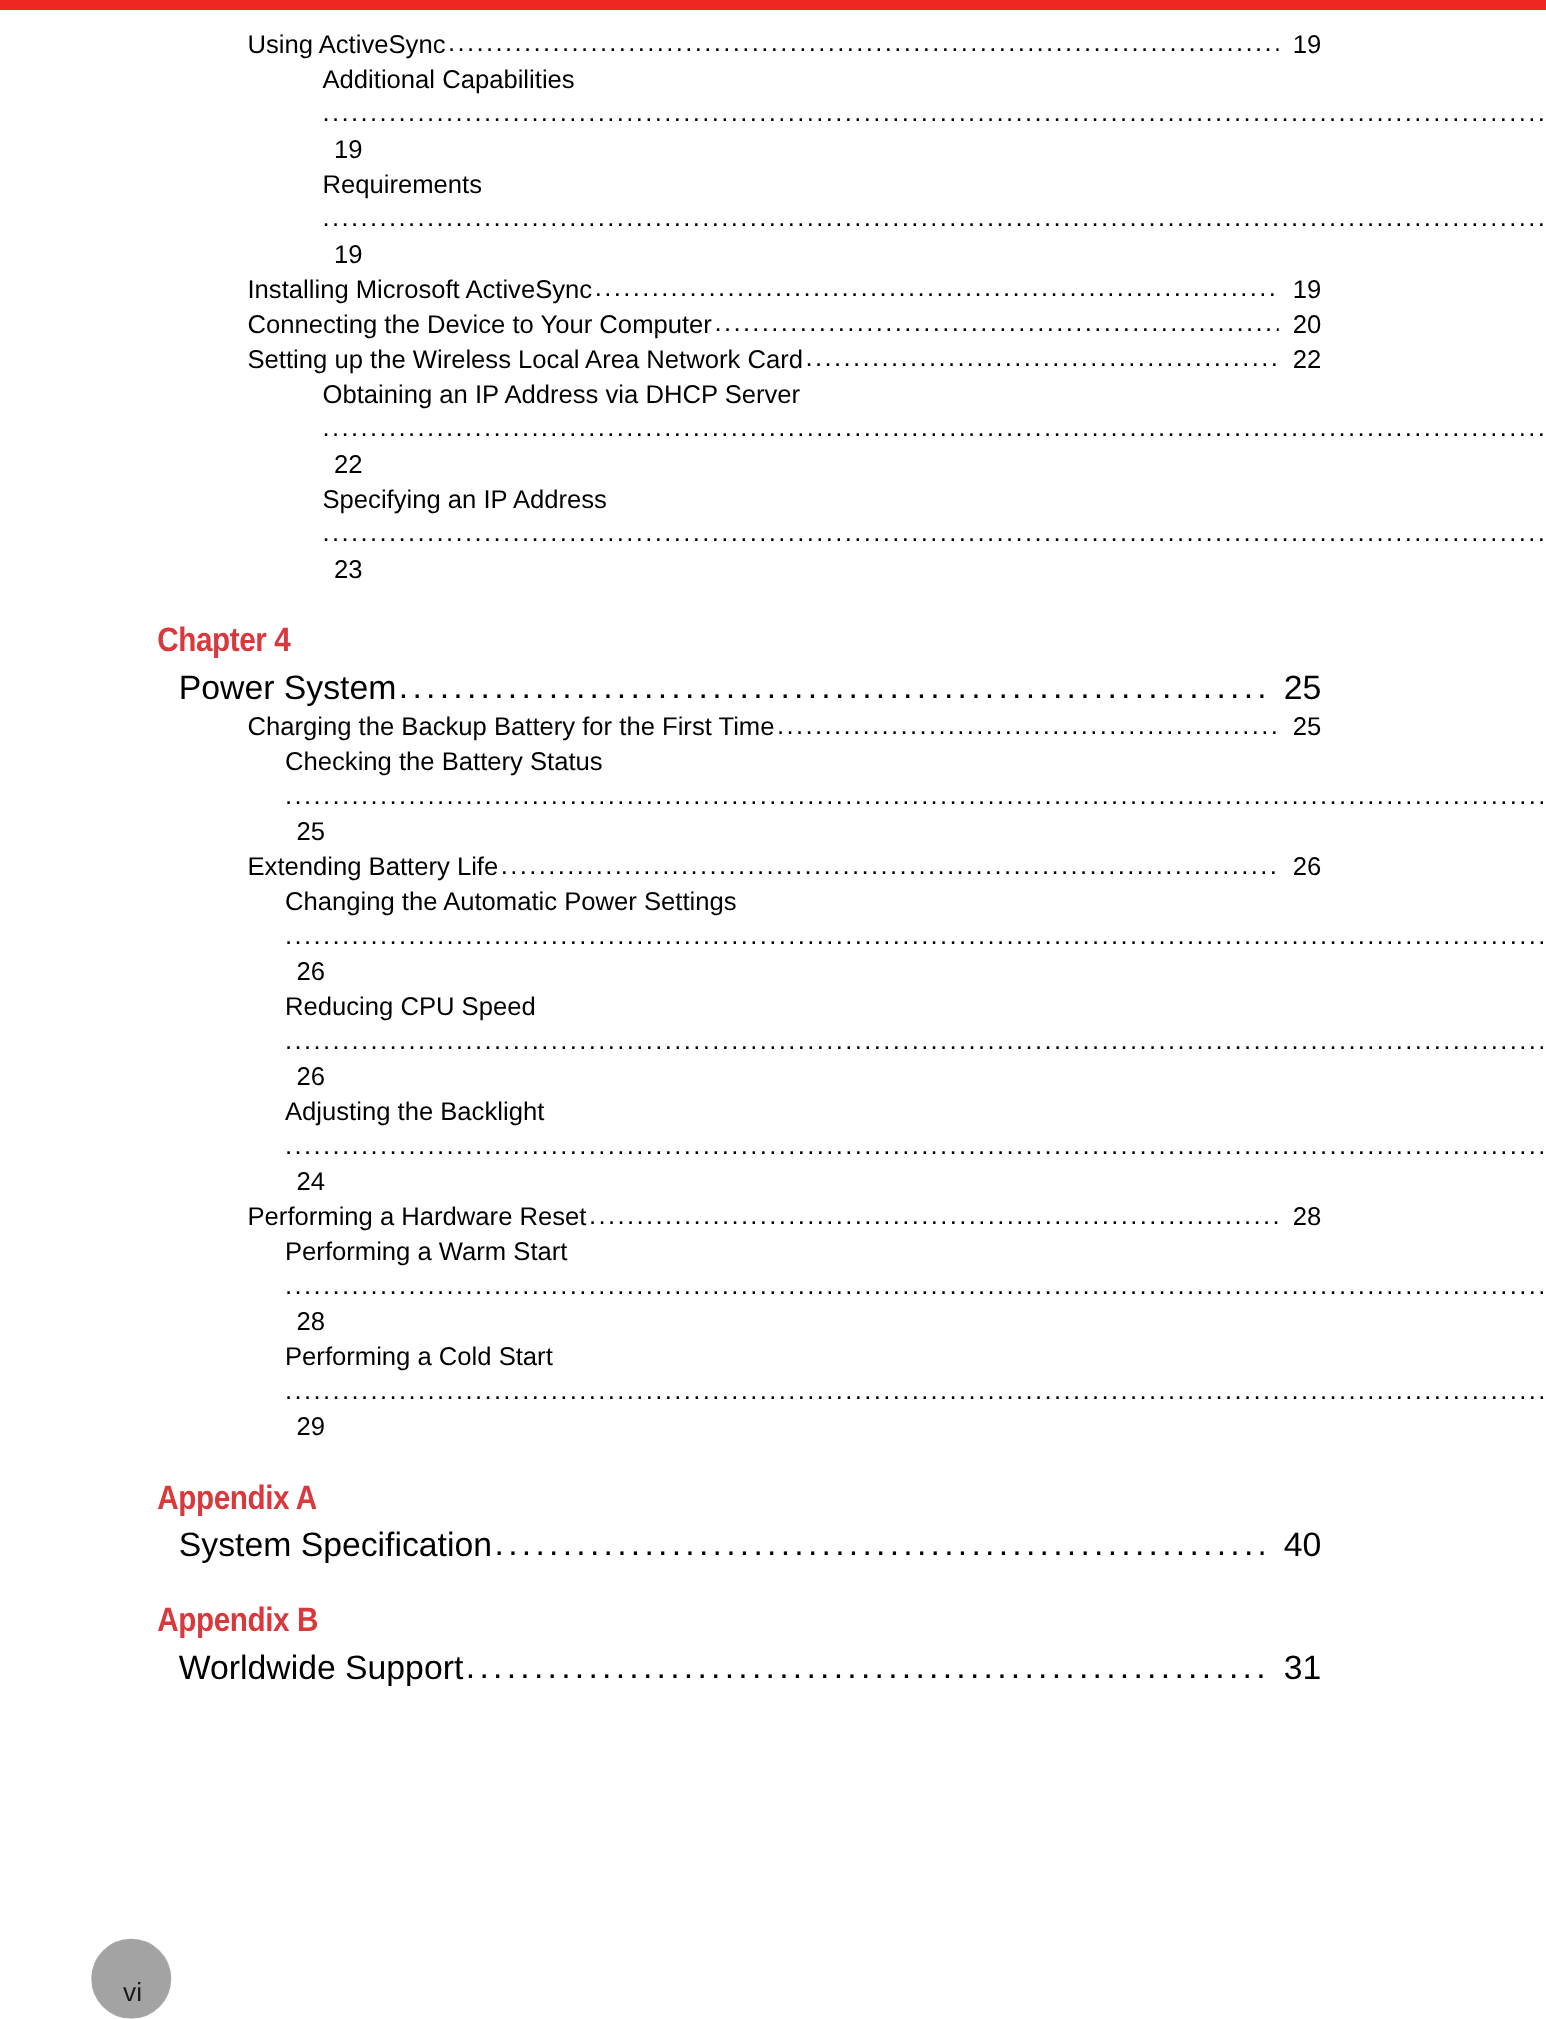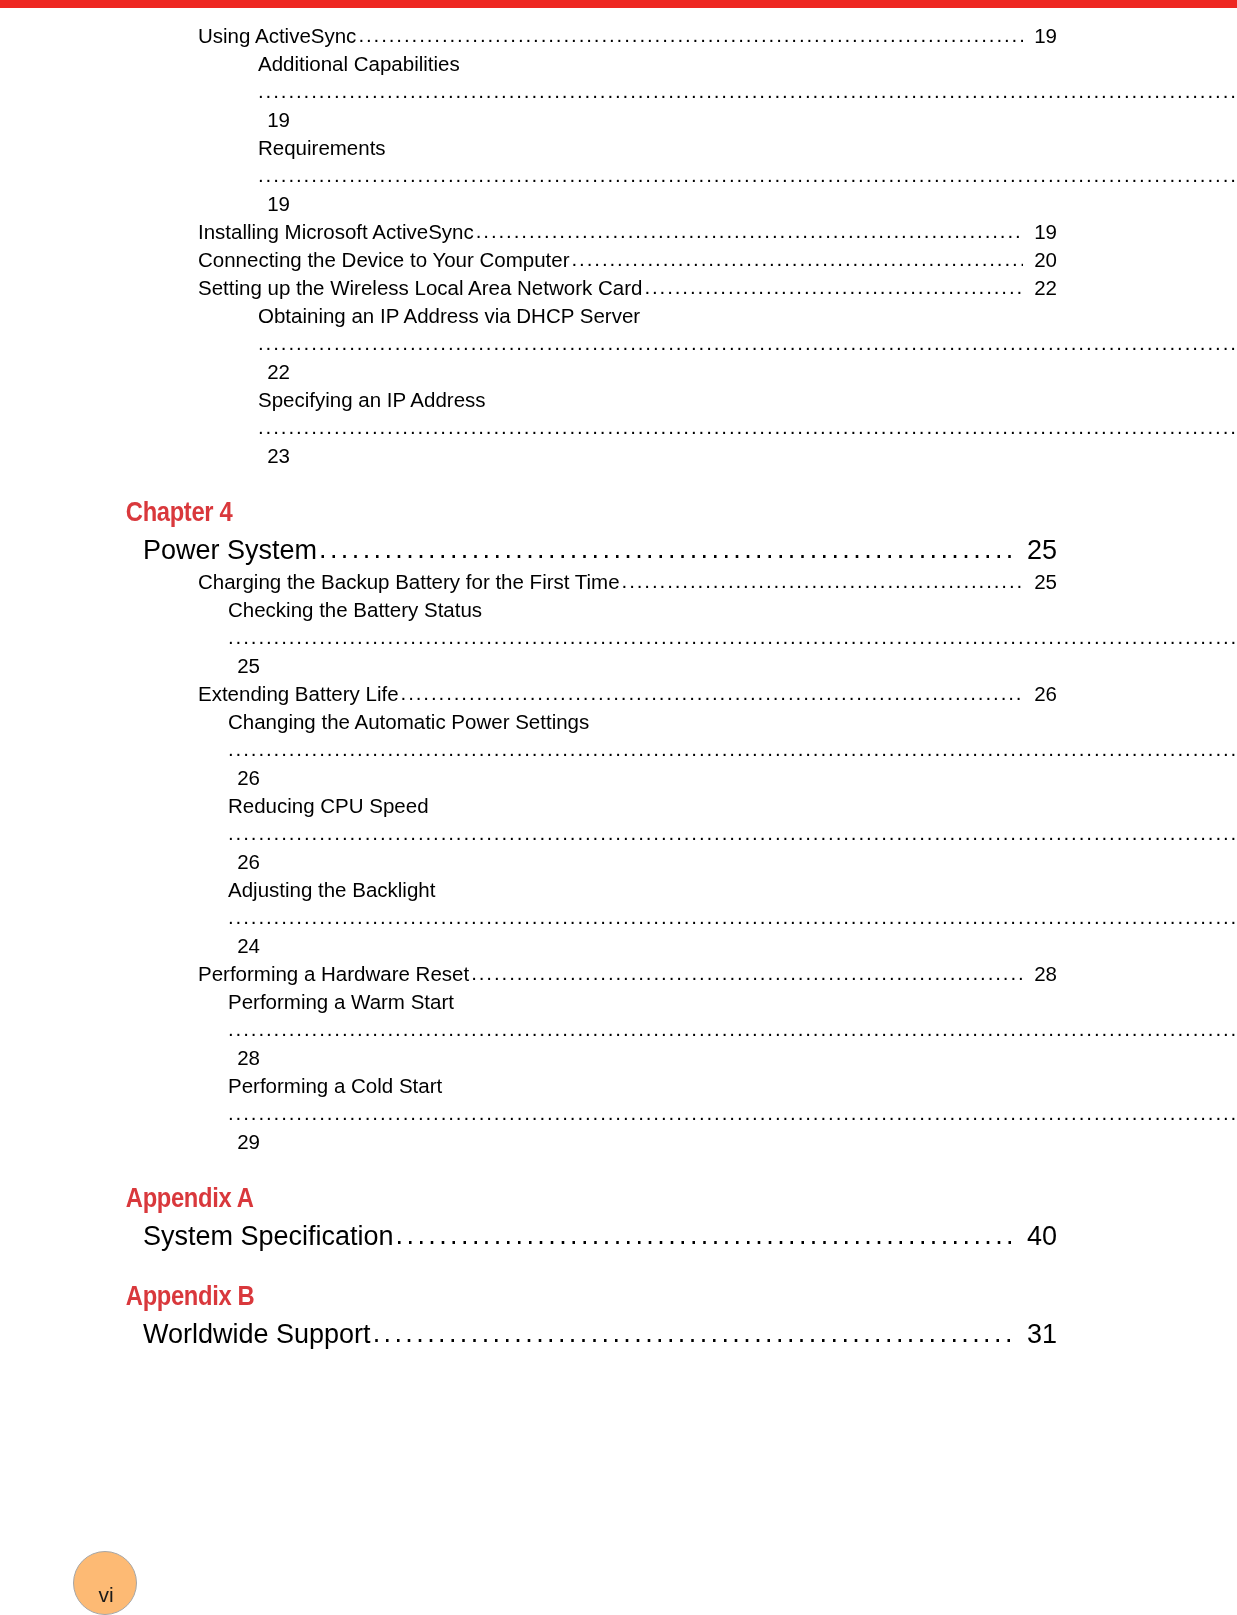--- a/index.html
+++ b/index.html
@@ -146,21 +146,21 @@
   
   .folio {
     position: absolute;
     left: 73px;
     top: 1551px;
     width: 64px;
     height: 64px;
     border: 1.5px solid #a6a6a6;
     border-radius: 50%;
     box-sizing: border-box;
-    background: #fdba74;
+    background: #a3a3a3;
   }
   .folio-num {
     position: absolute;
     left: 0;
     top: 31px;
     width: 64px;
     text-align: center;
     font-size: 21px;
     line-height: 24px;
     color: #1a1a1a;

